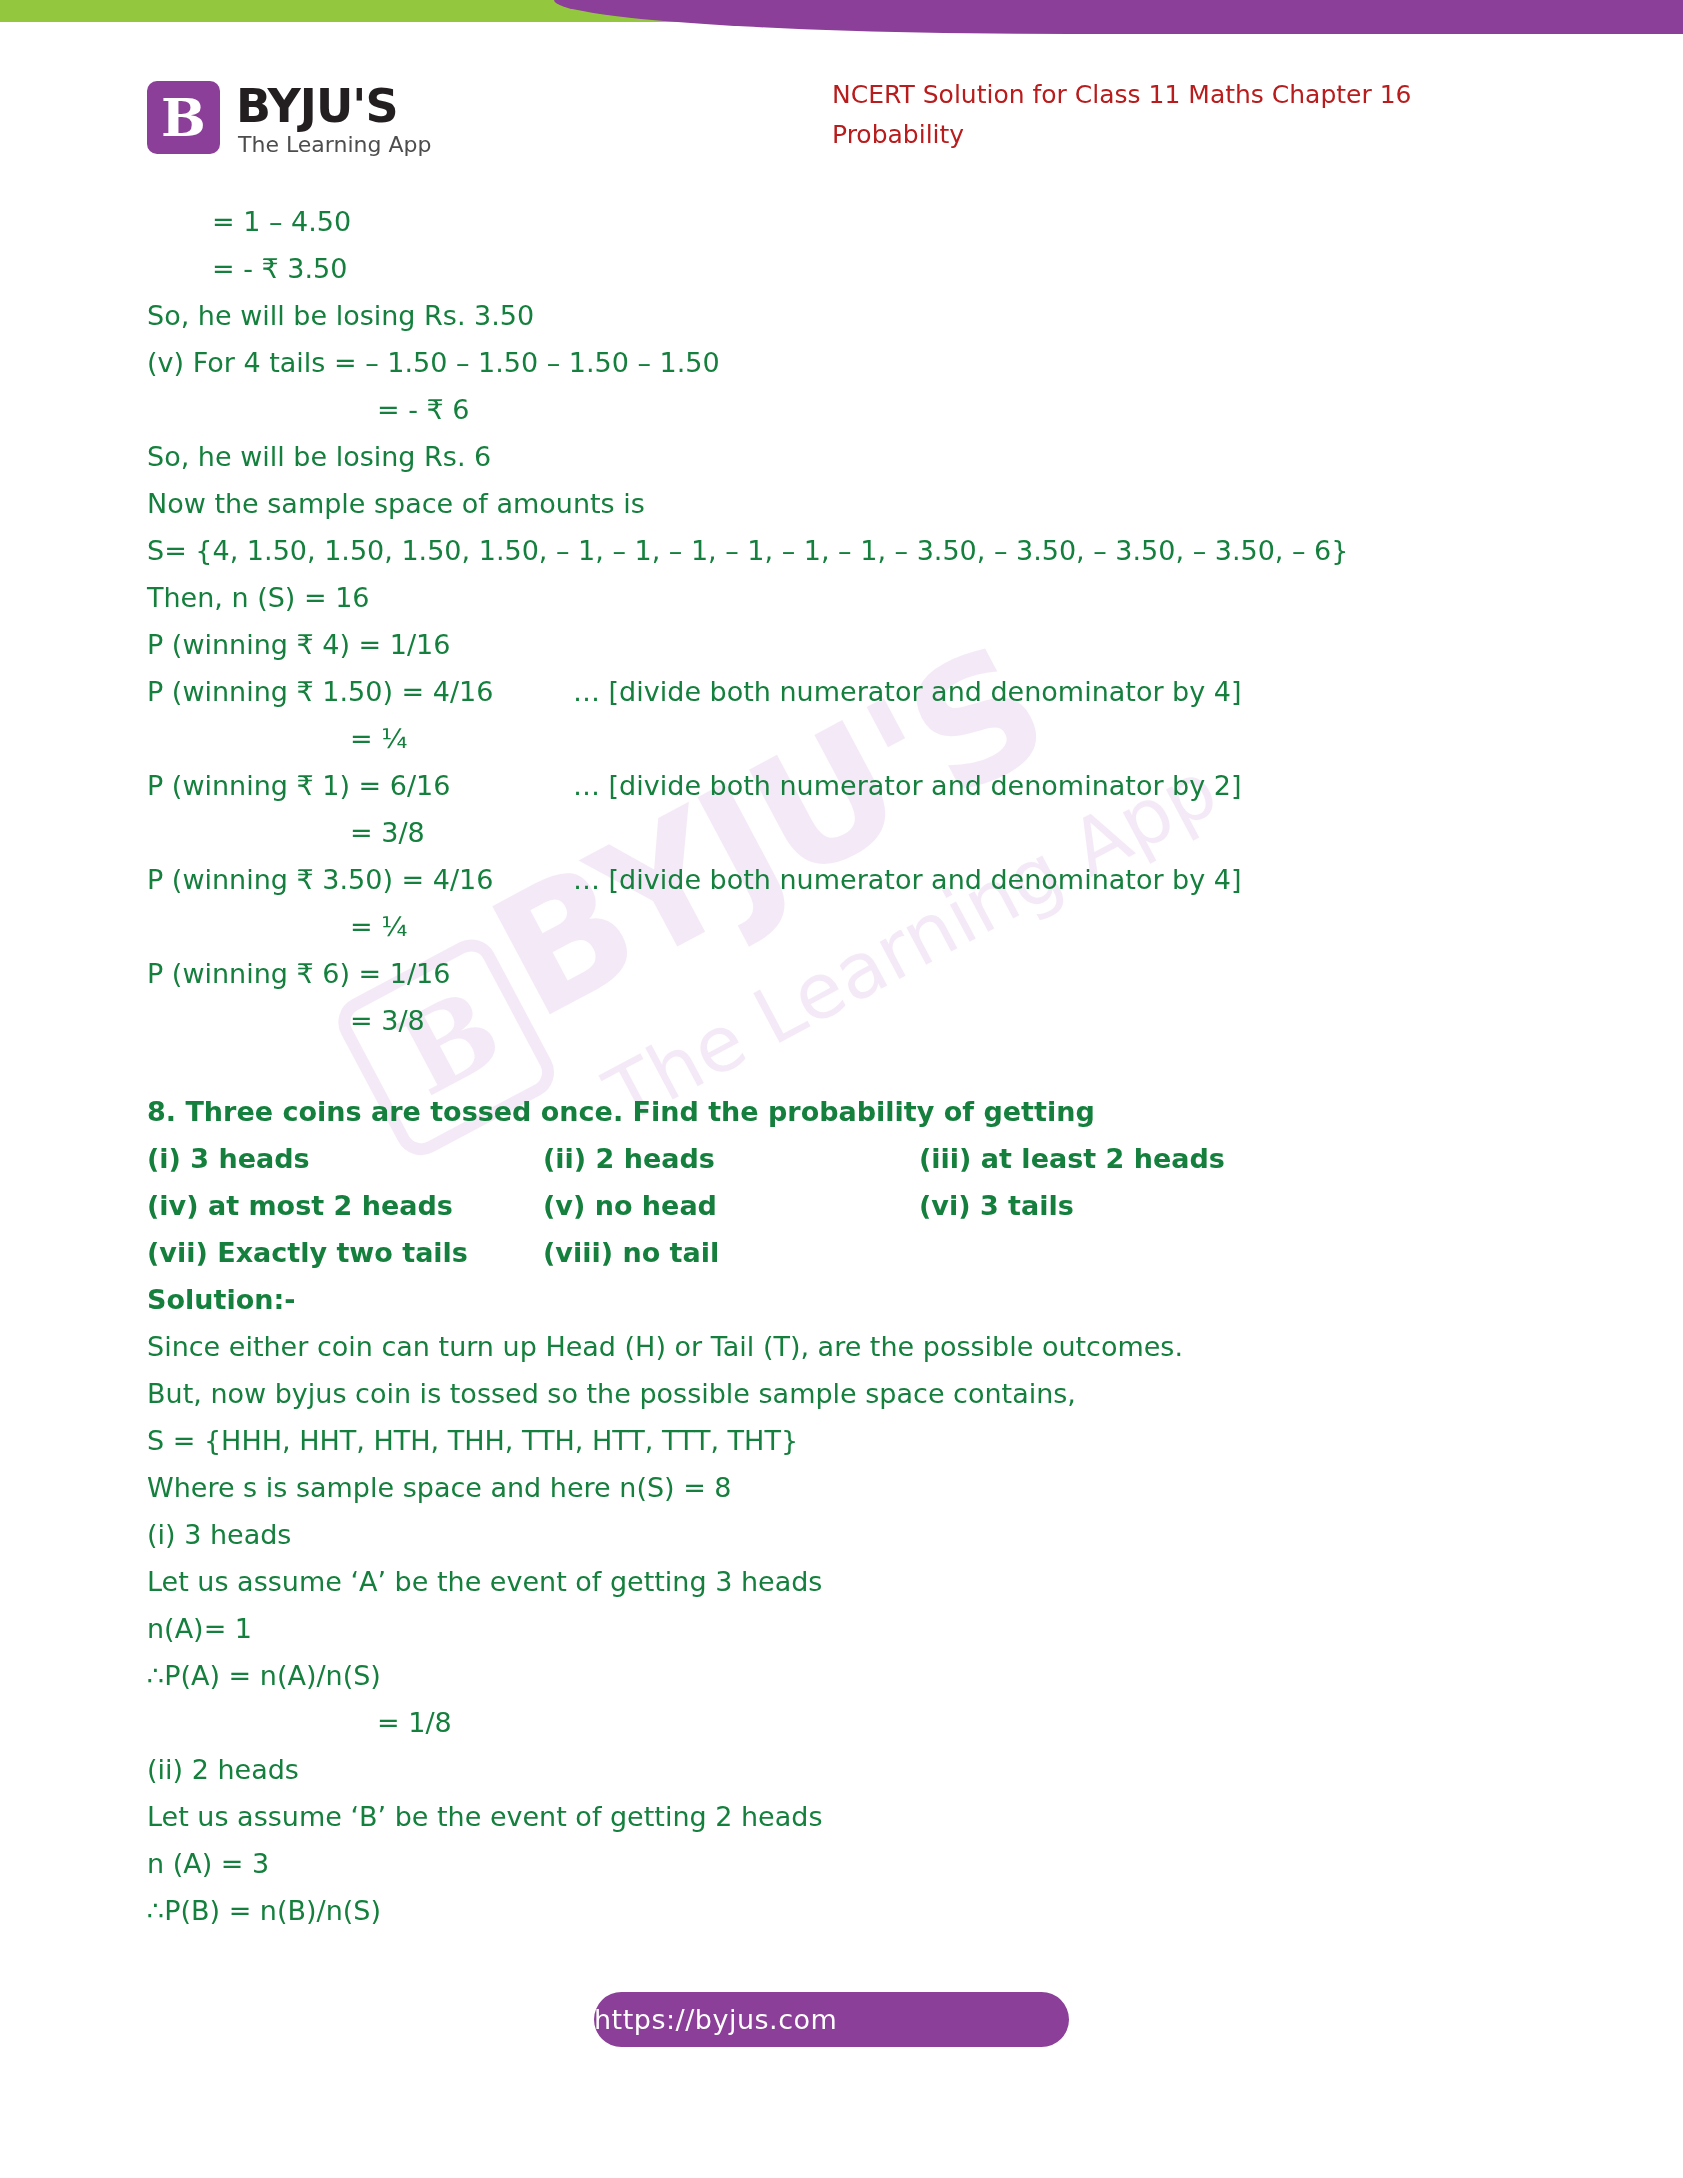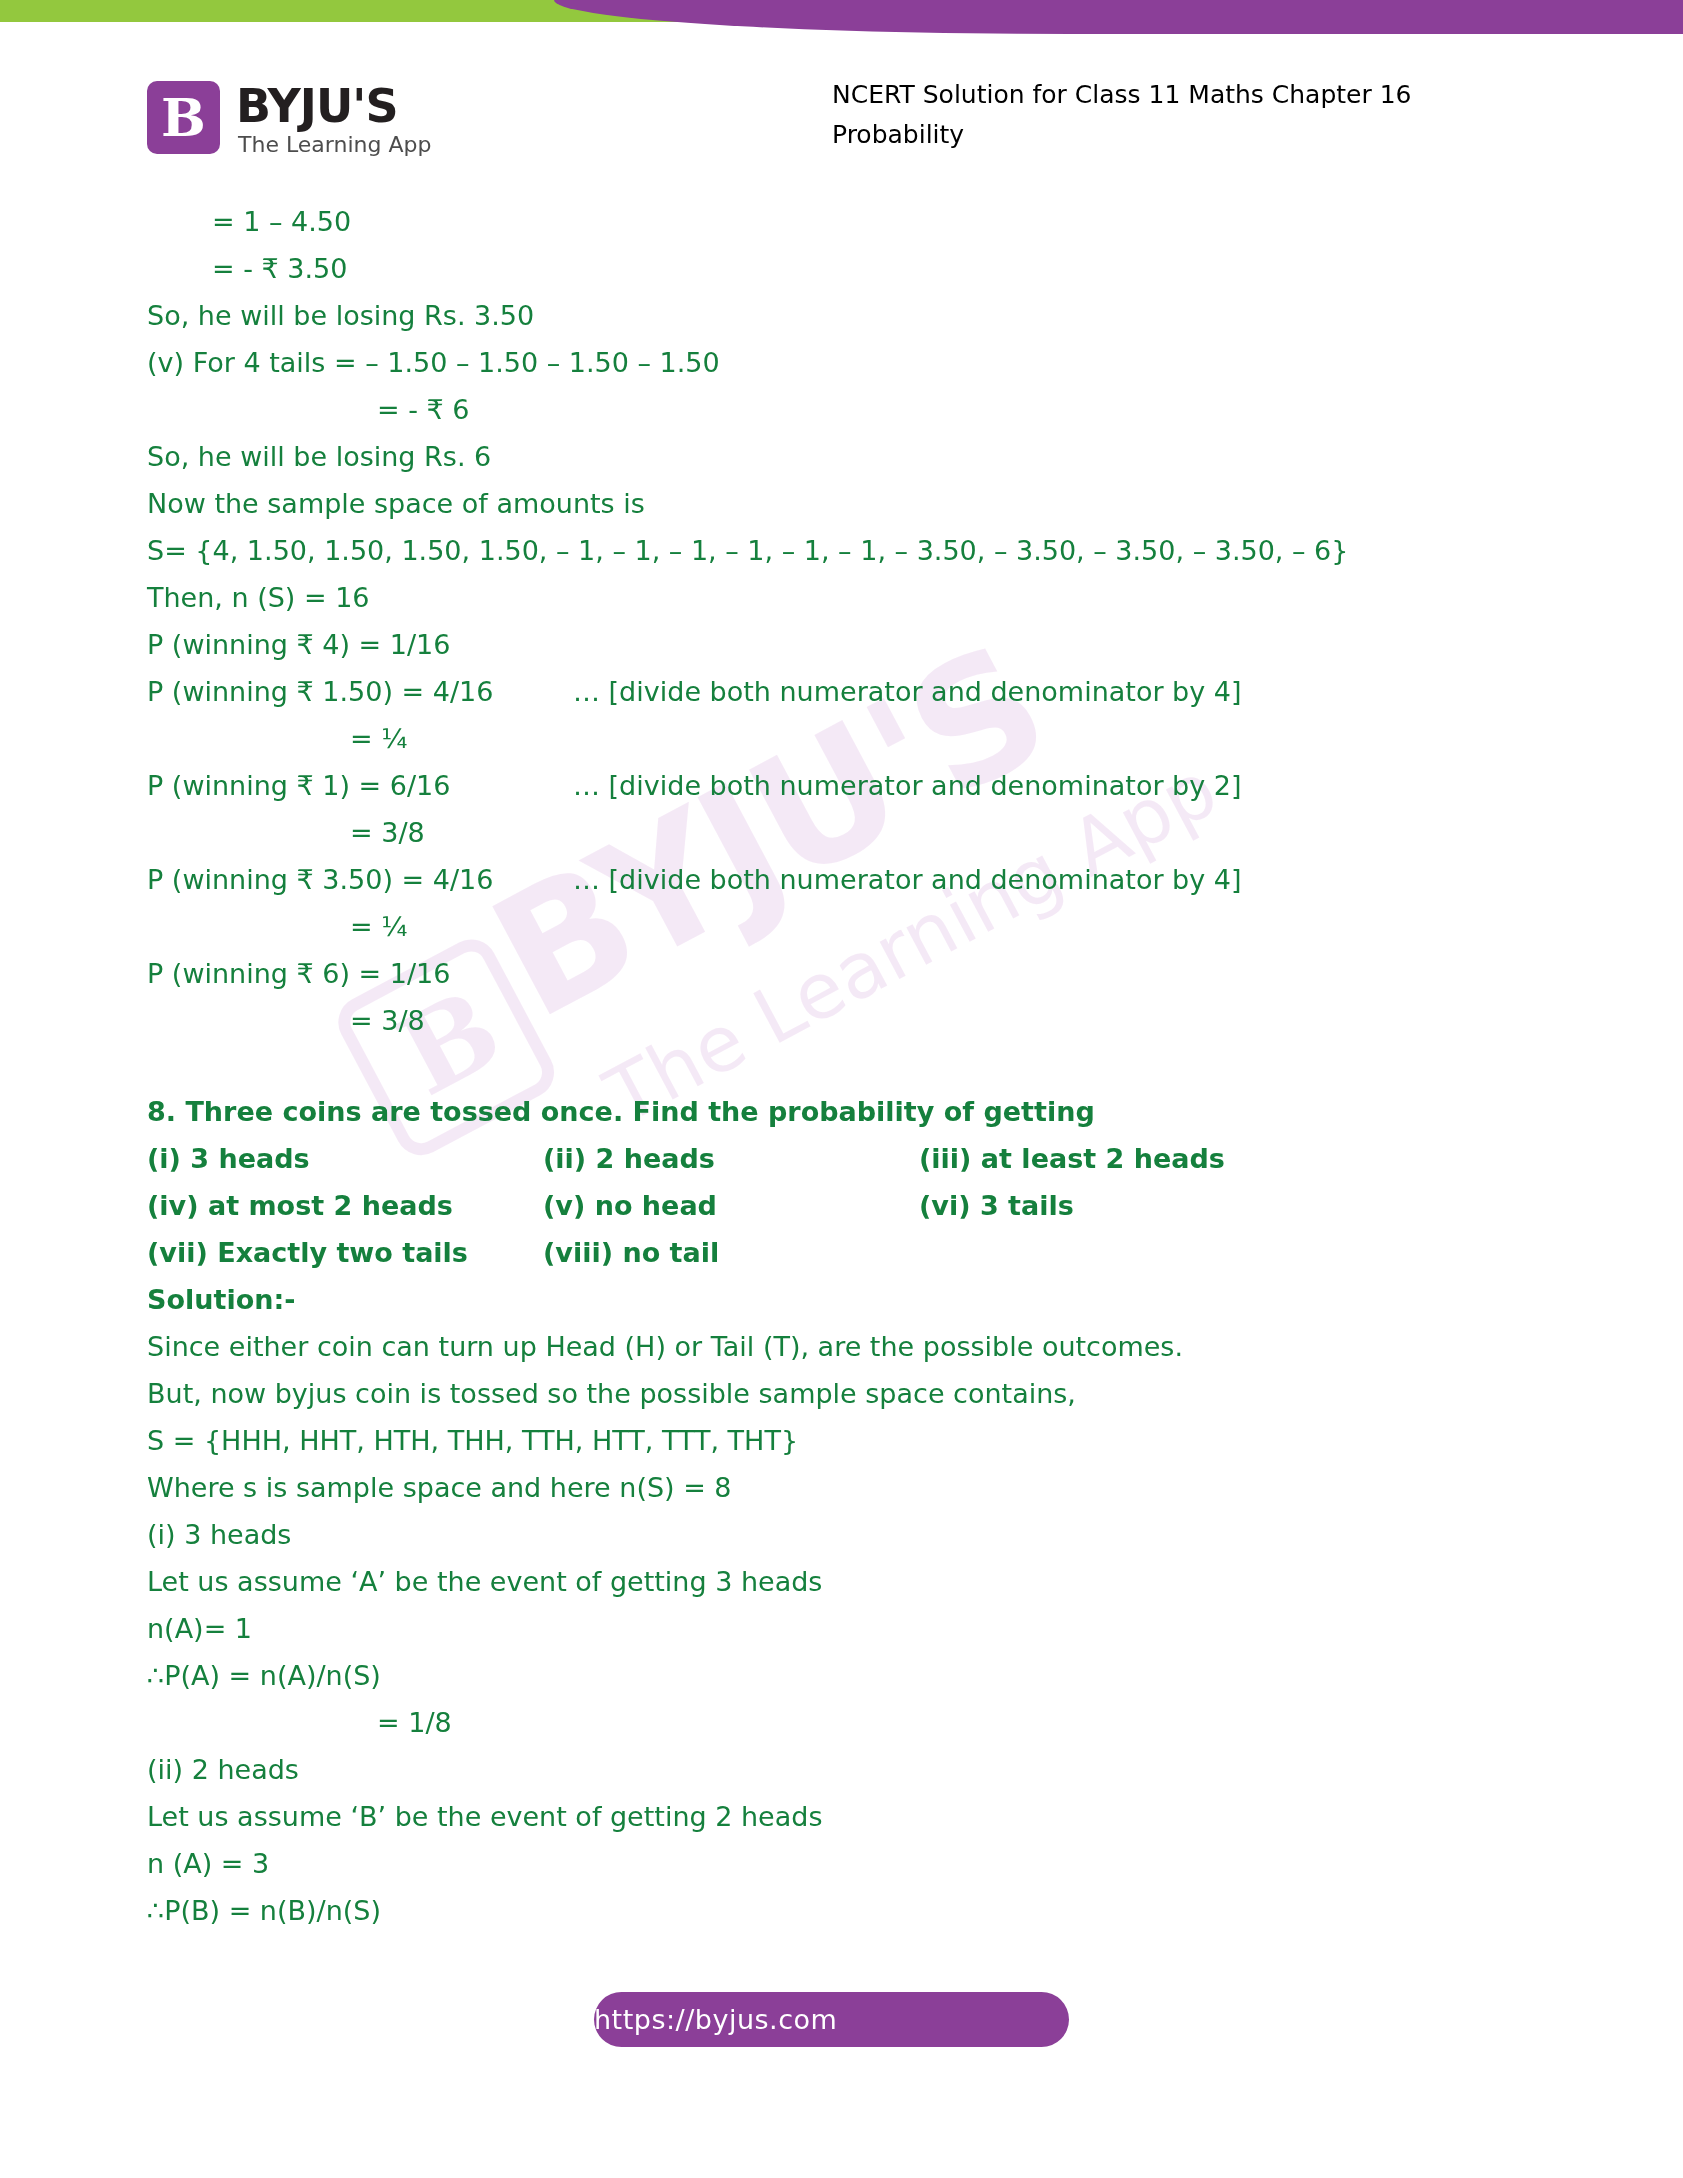--- a/index.html
+++ b/index.html
@@ -91,21 +91,21 @@
   }
 
   
   .header-title {
     position: absolute;
     top: 75px;
     left: 832px;
     width: 634px;
     font-size: 25px;
     line-height: 40px;
-    color: #000000;
+    color: #b91c1c;
     text-align: left;
   }
 
   
   .watermark {
     position: absolute;
     top: 634px;
     left: 356px;
     width: 970px;
     height: 614px;

